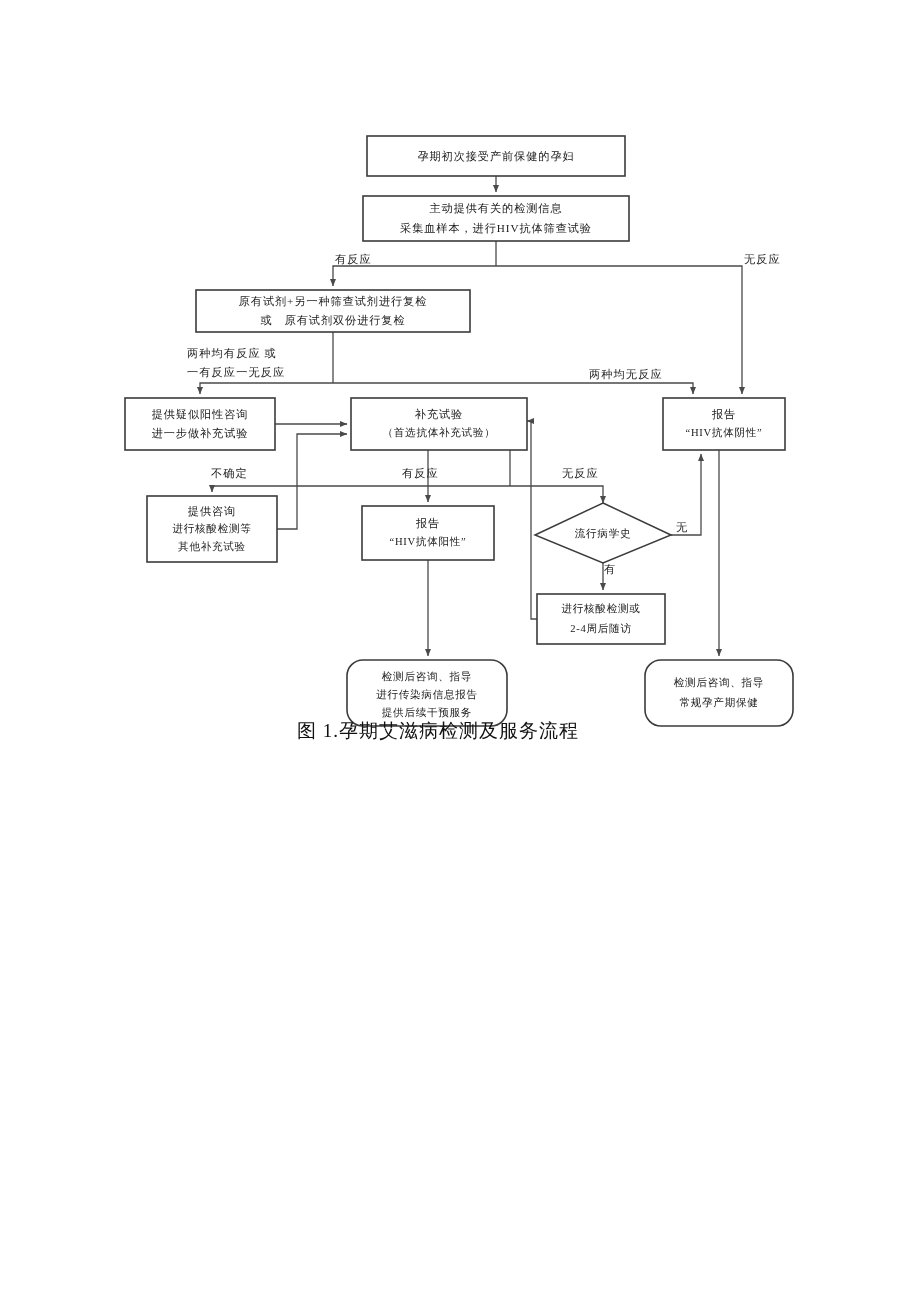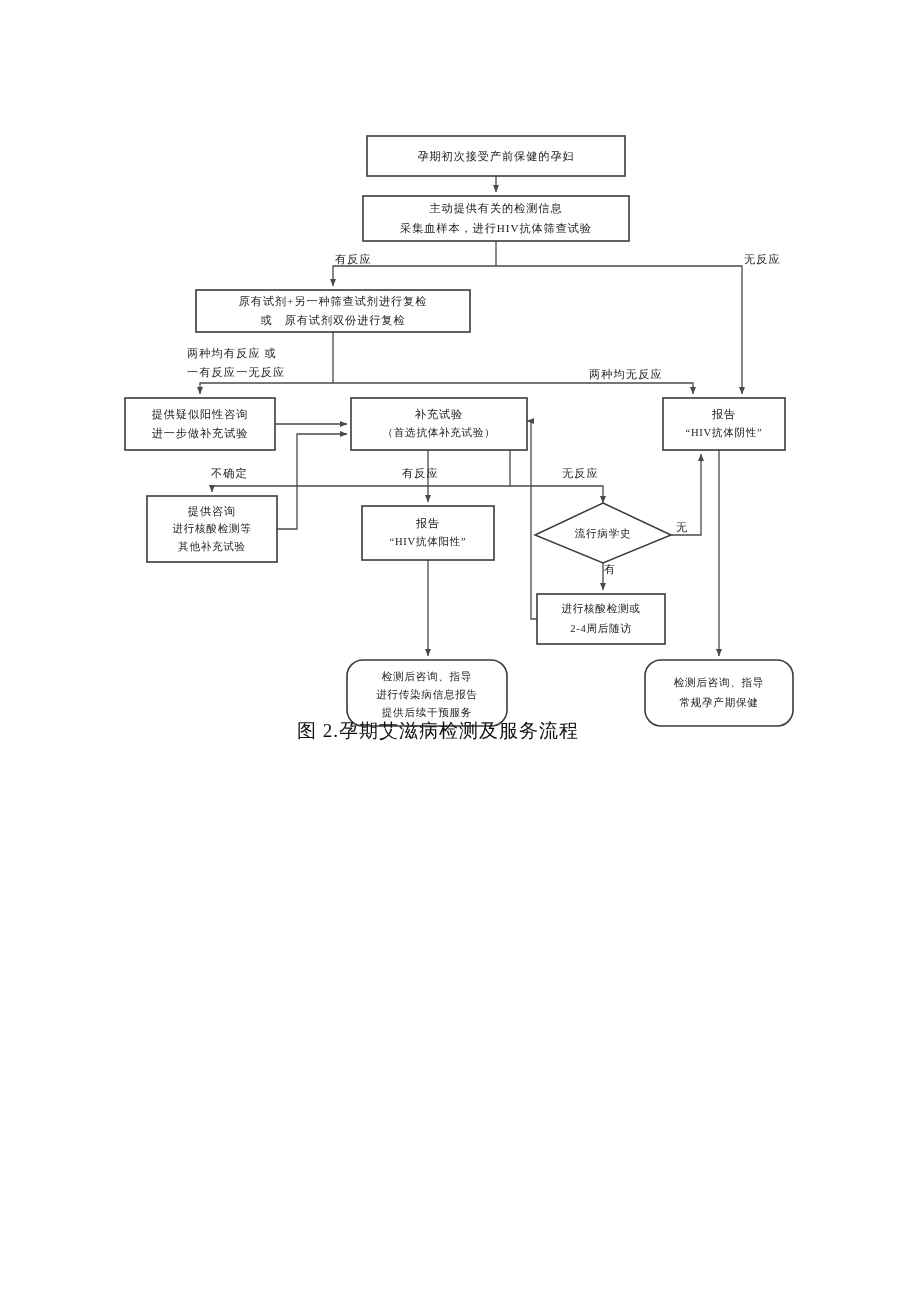--- a/index.html
+++ b/index.html
@@ -208,15 +208,15 @@
       <text class="edge-label anchor-start" x="187" y="373">一有反应一无反应</text>
       <text class="edge-label anchor-start" x="589" y="375">两种均无反应</text>
       <text class="edge-label anchor-start" x="211" y="474">不确定</text>
       <text class="edge-label anchor-start" x="402" y="474">有反应</text>
       <text class="edge-label anchor-start" x="562" y="474">无反应</text>
       <text class="edge-label anchor-start" x="676" y="528">无</text>
       <text class="edge-label anchor-start" x="604" y="570">有</text>
     </g>
   </svg>
 
-  <div class="caption" style="left:297px; top:718px;">图 2.孕期艾滋病检测及服务流程</div>
+  <div class="caption" style="left:297px; top:718px;">图 1.孕期艾滋病检测及服务流程</div>
 
 </div>
 
 </body></html>

